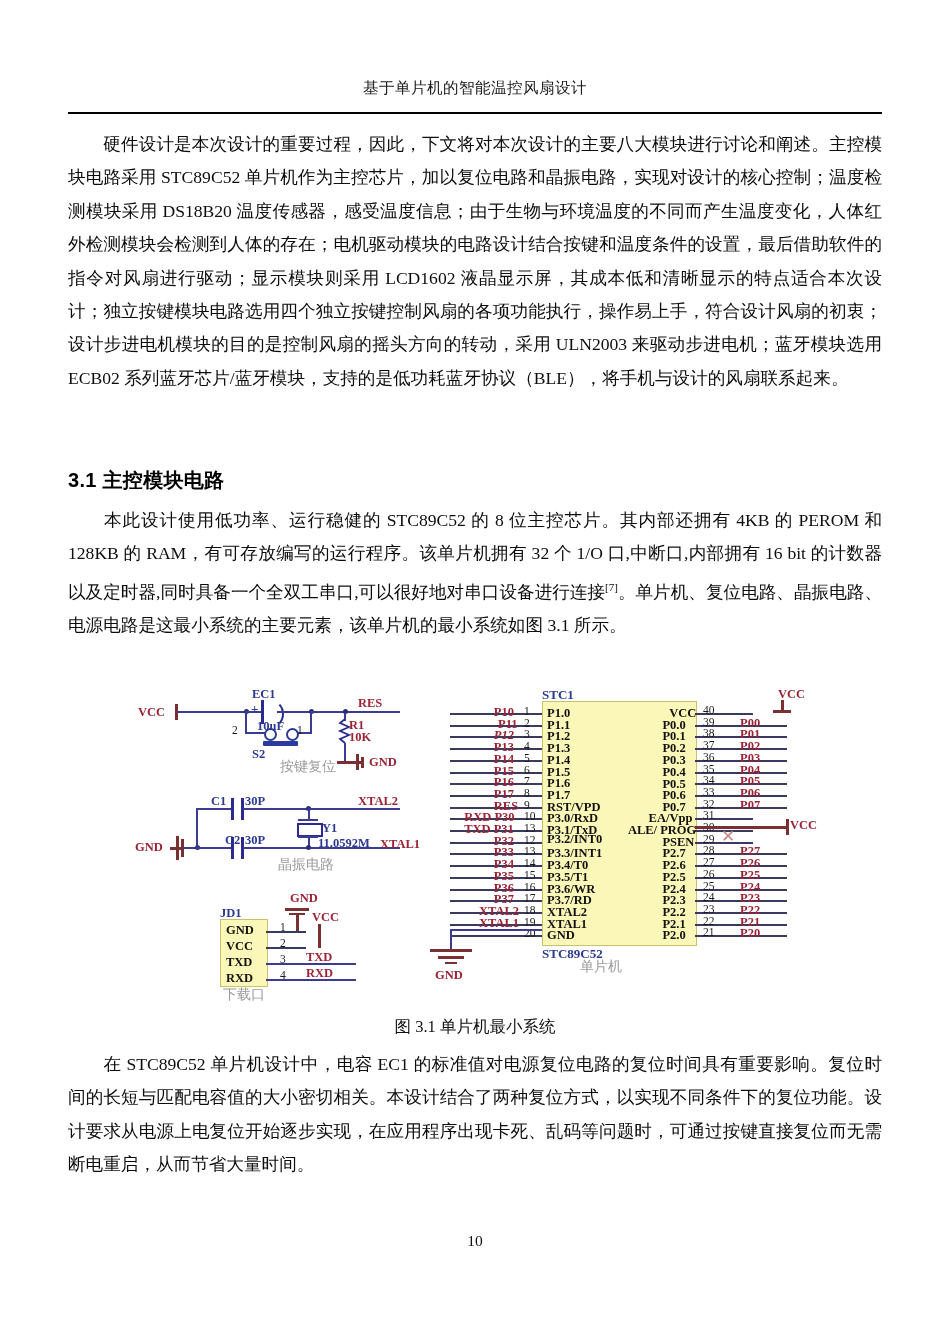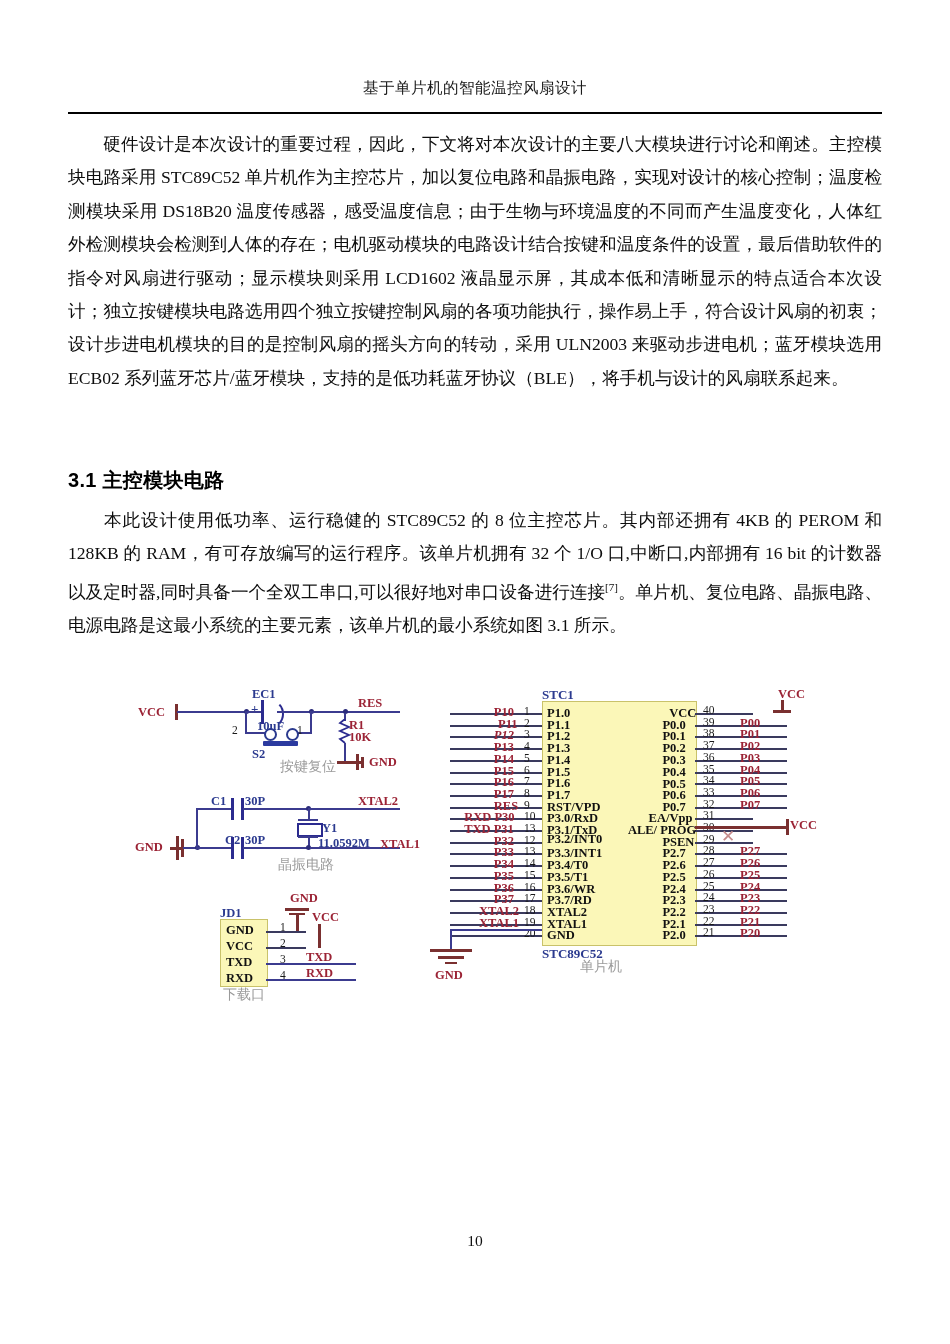--- a/index.html
+++ b/index.html
@@ -496,17 +496,21 @@
       <div class="wire v" style="left:320px; top:243px; height:22px;"></div>
       <div class="wire h" style="left:320px; top:243px; width:92px;"></div>
       <div class="wire h mar" style="left:300px; top:263px; width:42px; height:3px;"></div>
       <div class="wire h mar" style="left:308px; top:270px; width:26px; height:2.5px;"></div>
       <div class="wire h mar" style="left:315px; top:276px; width:12px; height:2px;"></div>
       <div class="lbl" style="left:305px; top:283px;">GND</div>
     </div>
 
   </div>
 
-
+  <div class="fig-caption">图 3.1 单片机最小系统</div>
+
+  <div class="body-block" id="para3">
+    <span class="indent"></span><span>在 STC89C52 单片机设计中，电容 EC1 的标准值对电源复位电路的复位时间具有重要影响。复位时间的长短与匹配电容值的大小密切相关。本设计结合了两种复位方式，以实现不同条件下的复位功能。设计要求从电源上电复位开始逐步实现，在应用程序出现卡死、乱码等问题时，可通过按键直接复位而无需断电重启，从而节省大量时间。</span>
+  </div>
 
   <div class="page-number">10</div>
 
 </div>
 
 </body></html>

